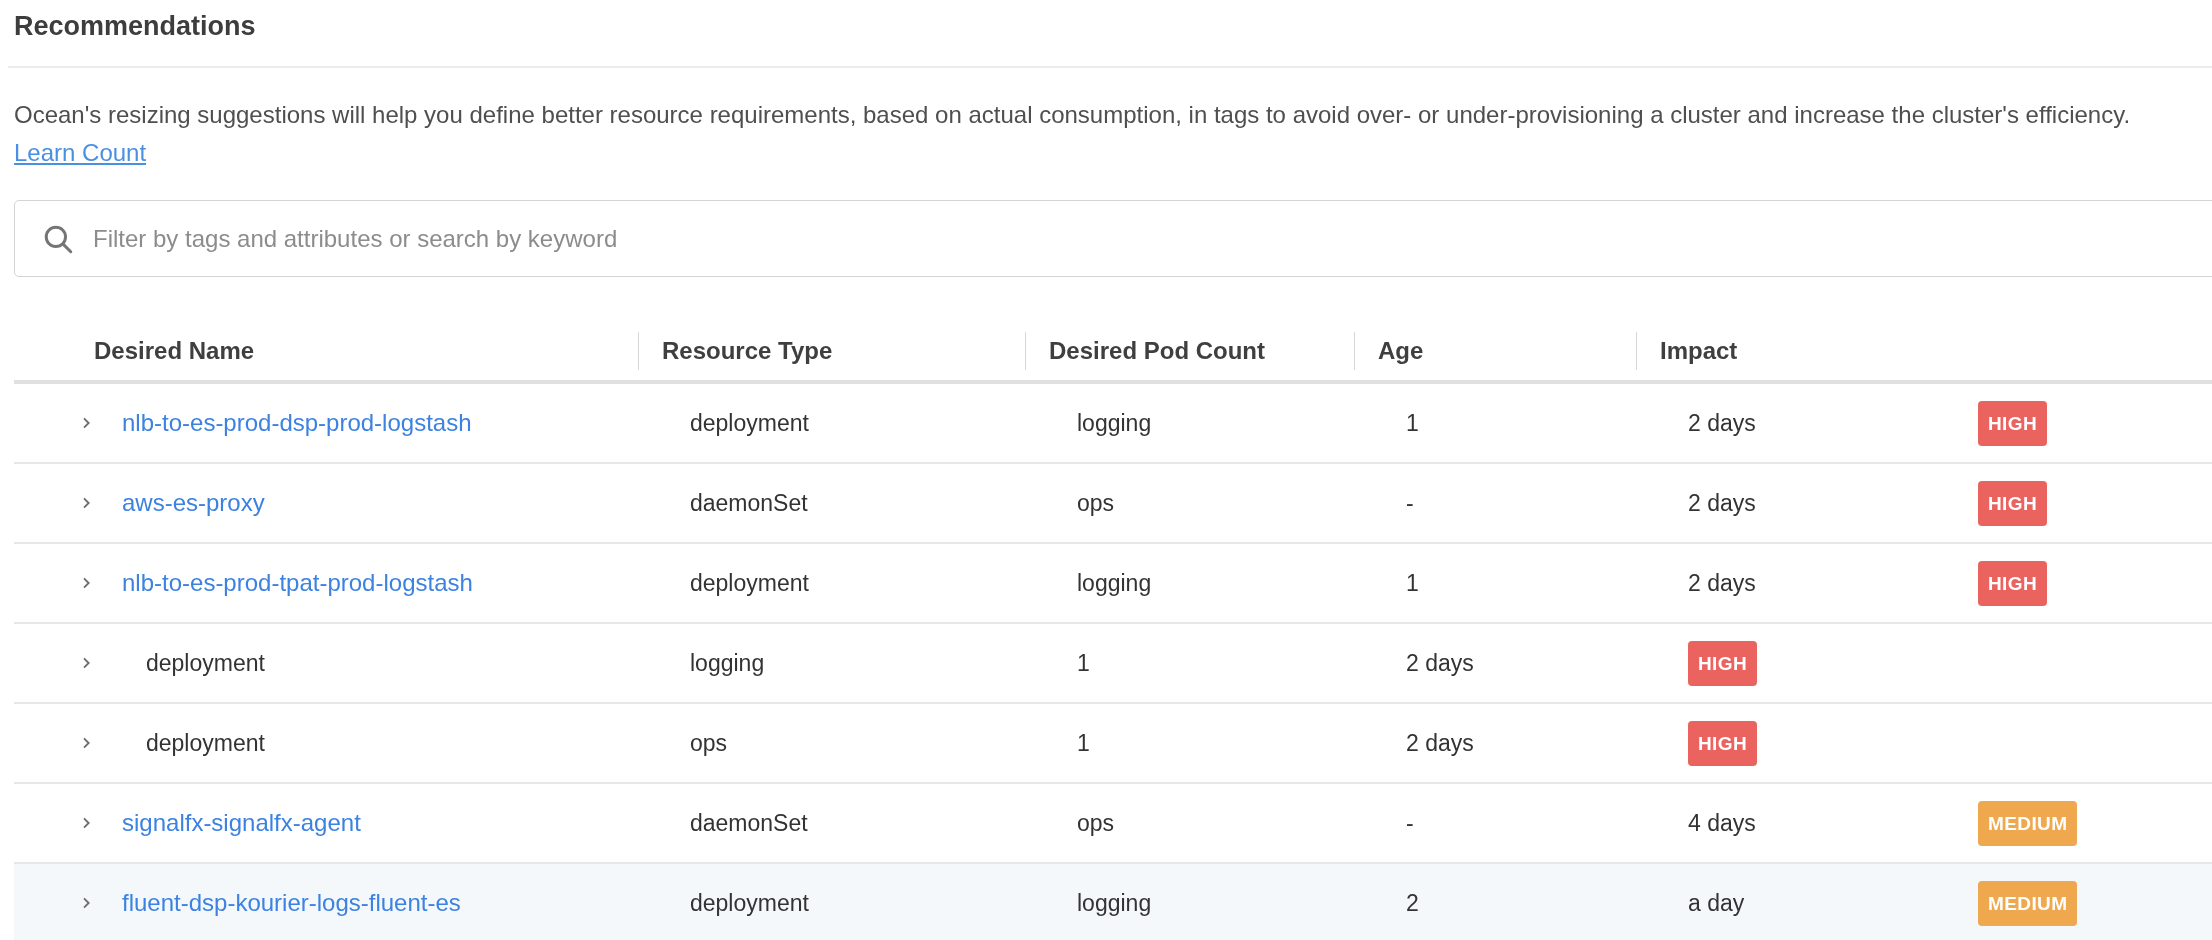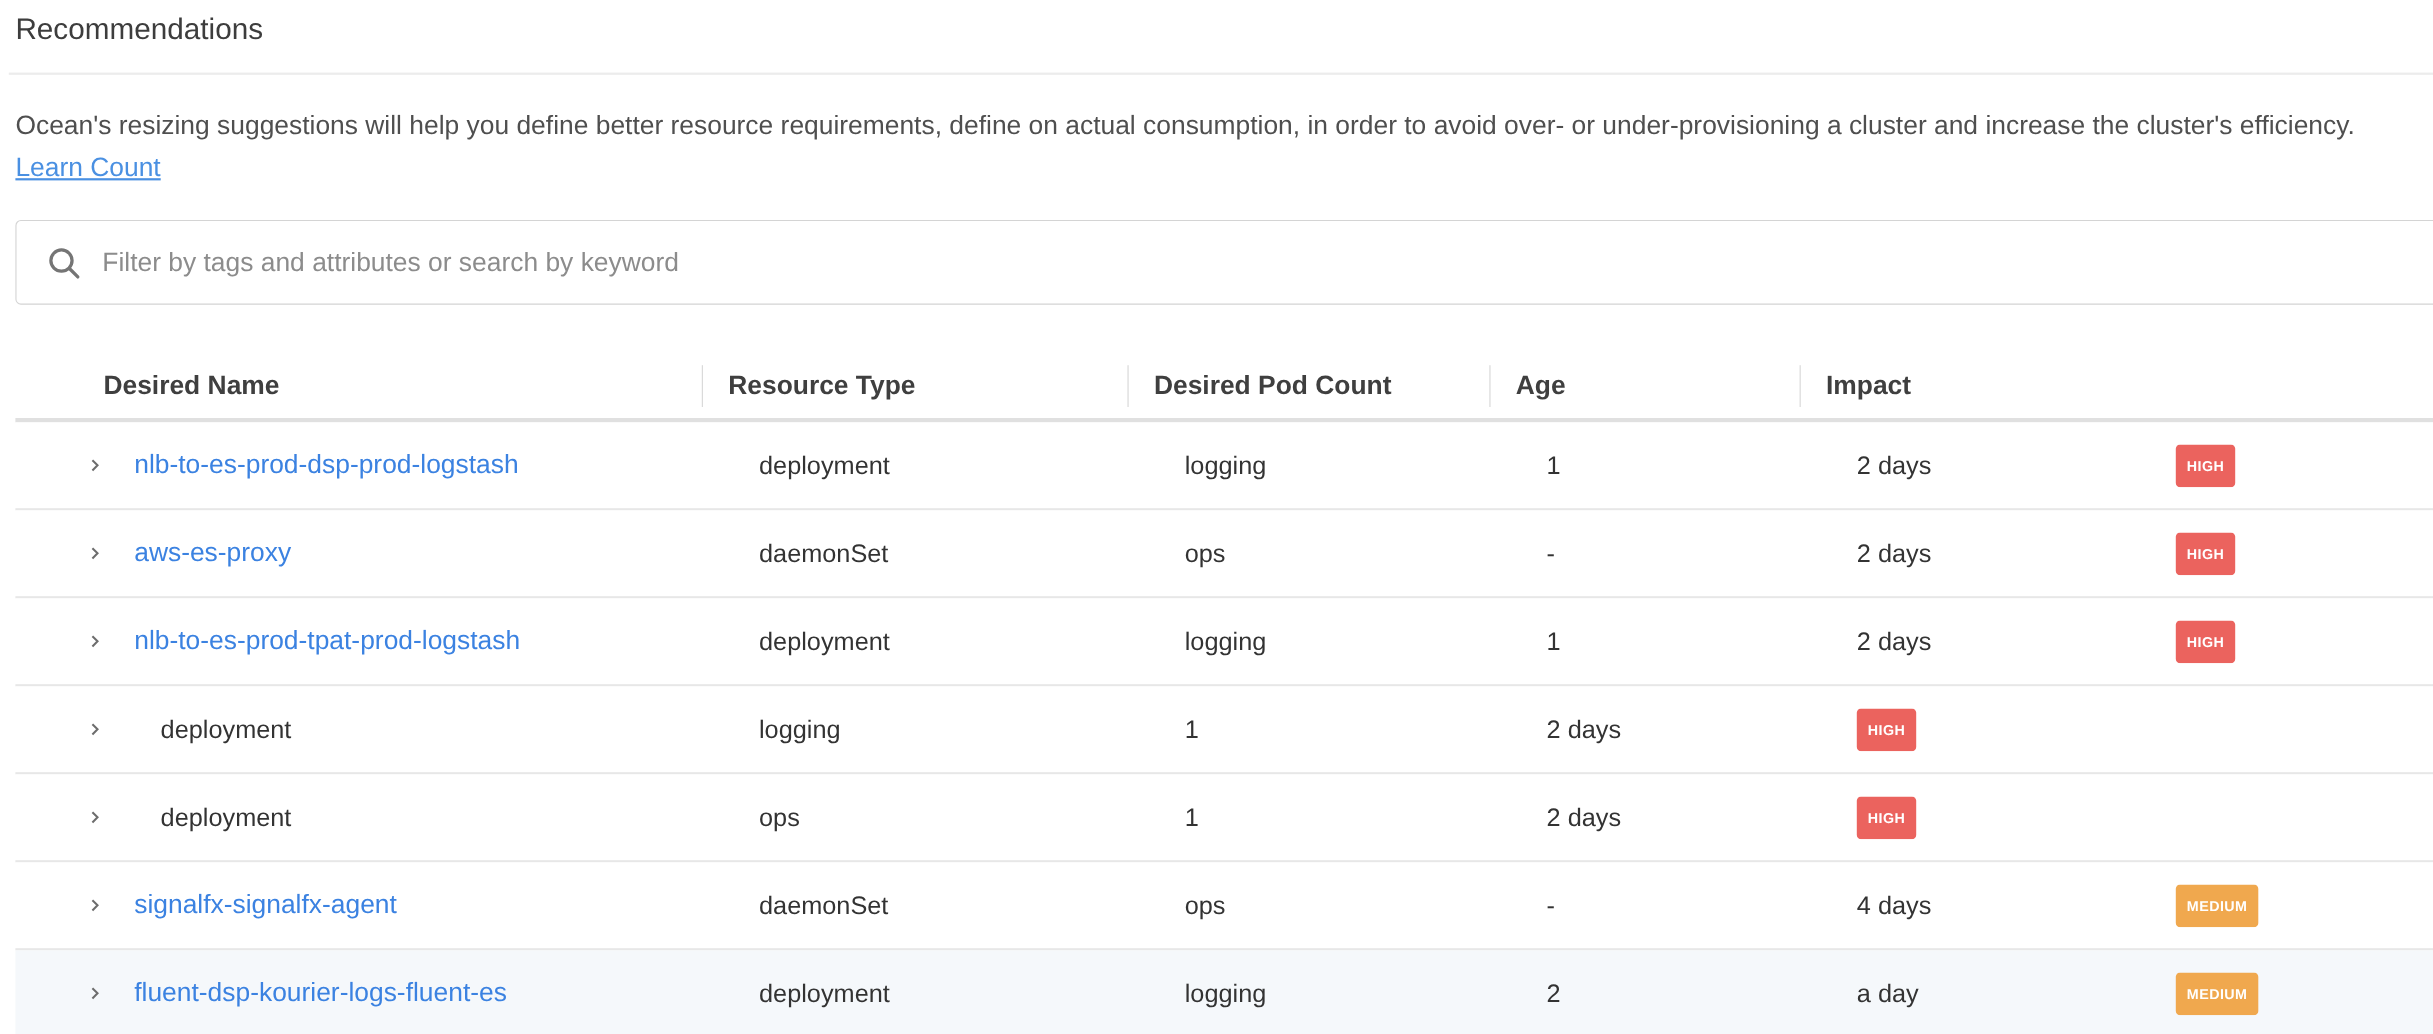--- a/index.html
+++ b/index.html
@@ -10,21 +10,21 @@
     font-family: "Liberation Sans", sans-serif;
     color: #333333;
   }
   .page { width: 2212px; height: 940px; padding-left: 14px; overflow: hidden; }
 
   
   .page-title {
     margin-top: 10px;
     font-size: 27px;
     line-height: 32px;
-    font-weight: 400;
+    font-weight: 700;
     color: #3d3d3d;
   }
   .top-divider {
     margin-top: 24px;
     margin-left: -6px;
     height: 2px;
     background: #ececec;
   }
 
   
@@ -123,36 +123,36 @@
     text-decoration: none;
     font-size: 24px;
     cursor: pointer;
   }
   .badge {
     display: inline-block;
     padding: 13px 10px;
     border-radius: 4px;
     color: #ffffff;
     font-weight: 700;
-    font-size: 13px;
+    font-size: 19px;
     line-height: 1;
     letter-spacing: 0.4px;
   }
   .badge.high   { background: var(--high, #eb635e); }
   .badge.medium { background: var(--medium, #f0a84e); }
 </style>
 </head>
 <body>
 
 <div class="page">
 
   <h1 class="page-title">Recommendations</h1>
   <div class="top-divider"></div>
 
-  <p class="description"><span>Ocean's resizing suggestions will help you define better resource requirements, define on actual consumption, in order to avoid over- or under-provisioning a cluster and increase the cluster's efficiency.</span>
+  <p class="description"><span>Ocean's resizing suggestions will help you define better resource requirements, based on actual consumption, in tags to avoid over- or under-provisioning a cluster and increase the cluster's efficiency.</span>
     <a class="learn-more" href="#">Learn Count</a>
   </p>
 
   <div class="search-box">
     <svg width="34" height="34" viewBox="0 0 24 24" fill="none" stroke="#757575" stroke-width="2.1" stroke-linecap="round">
       <circle cx="10.5" cy="10.5" r="6.8"></circle>
       <line x1="15.6" y1="15.6" x2="21" y2="21"></line>
     </svg>
     <input type="text" placeholder="Filter by tags and attributes or search by keyword" style="">
   </div>

